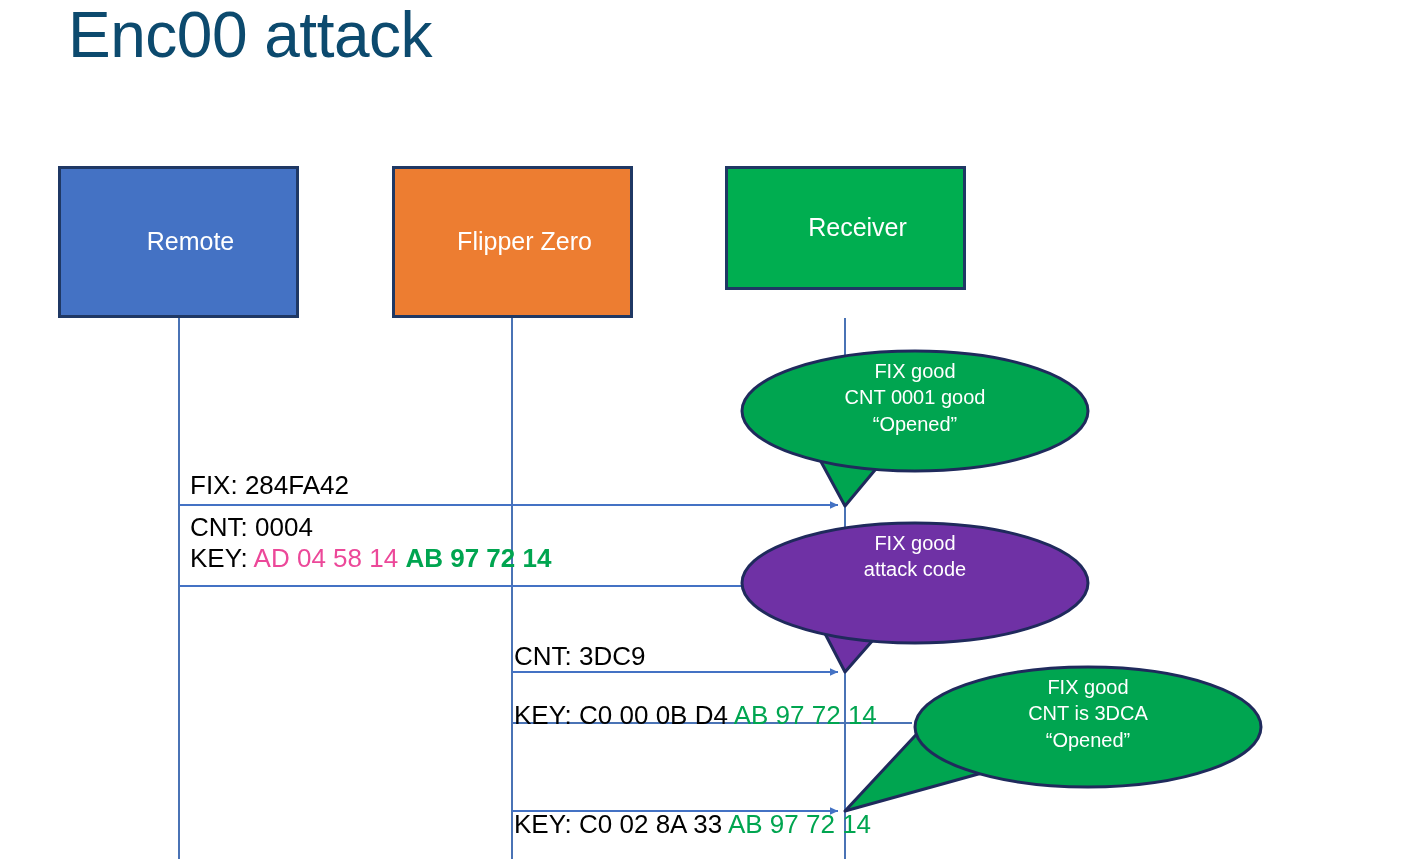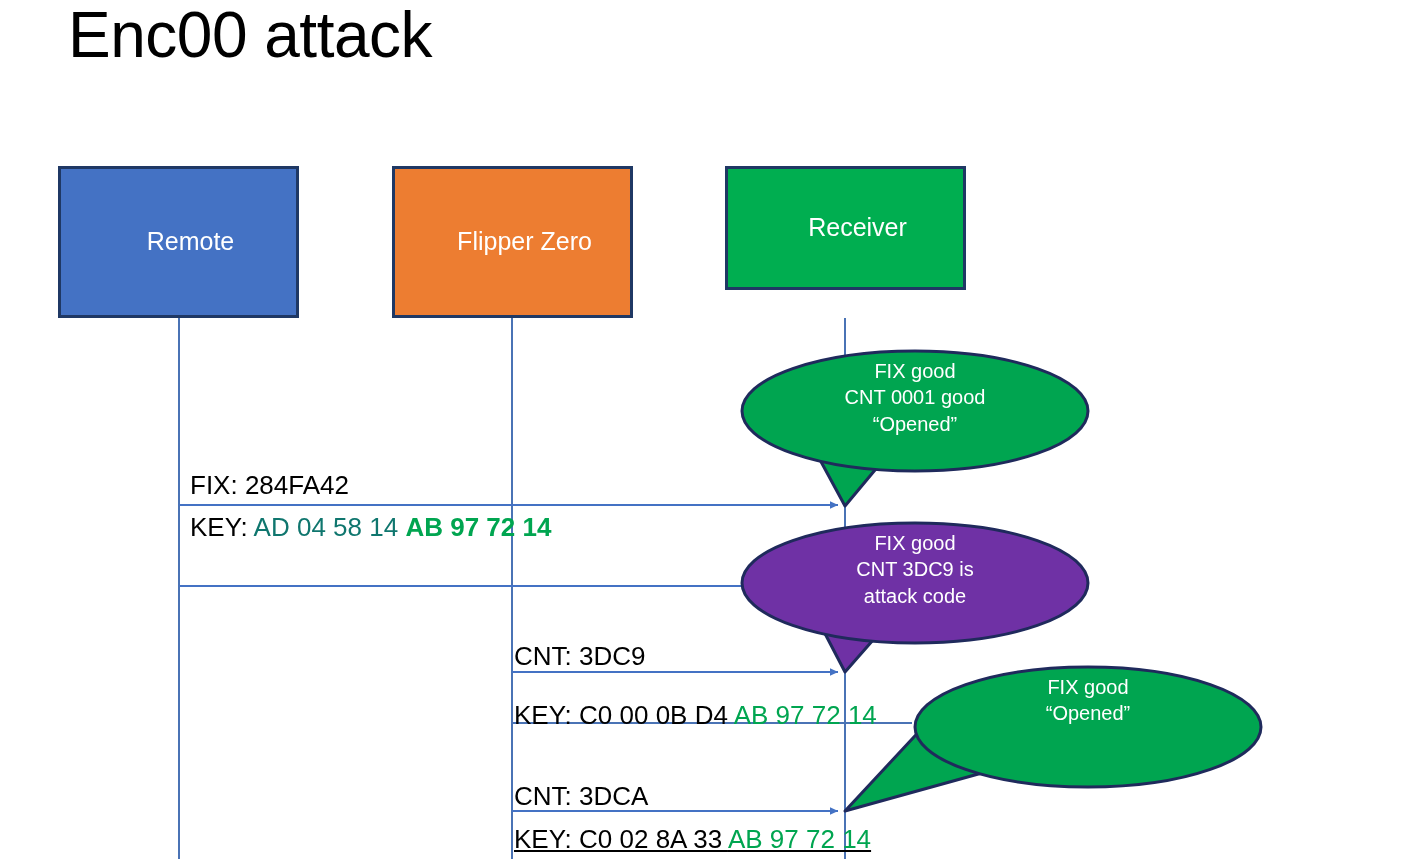--- a/index.html
+++ b/index.html
@@ -27,21 +27,21 @@
   }
 
   
   .slide-title {
     position: absolute;
     left: 68px;
     top: 2px;
     font-size: 64px;
     font-weight: 300;
     letter-spacing: -0.5px;
-    color: #000000;
+    color: #0c4a6e;
     line-height: 1.05;
     white-space: nowrap;
   }
 
   
   .actor-box {
     position: absolute;
     box-sizing: border-box;
     border: 3px solid #1F3864;
     display: flex;
@@ -59,21 +59,21 @@
   }
 
   
   .msg {
     position: absolute;
     font-size: 26px;
     color: #000000;
     line-height: 1.18;
     white-space: nowrap;
   }
-  .msg .red   { color: #0f766e; }
+  .msg .red   { color: #ec4899; }
   .msg .green { color: #00A550; }
   .msg .green-b { color: #00A550; font-weight: bold; }
 
   
   .callout-text {
     position: absolute;
     color: #ffffff;
     font-size: 20px;
     line-height: 1.32;
     text-align: center;
@@ -131,52 +131,52 @@
   <div class="actor-box" style="left:725px; top:166px; width:241px; height:124px; background:#00AE50;">
     <span class="actor-label">Receiver</span>
   </div>
 
   <div class="msg" style="left:190px; top:470px;">
     <span>FIX: 284FA42</span>
   </div>
 
   <div class="msg" style="left:190px; top:512px;">
     <div>
+      <span>CNT: 0004</span>
+    </div>
+    <div>
       <span>KEY: </span><span class="red">AD 04 58 14 </span><span class="green-b">AB 97 72 14</span>
     </div>
   </div>
 
   <div class="msg" style="left:514px; top:641px;">
     <div>
       <span>CNT: 3DC9</span>
     </div>
     <div style="margin-top:28px;">
       <span>KEY: C0 00 0B D4 </span><span class="green">AB 97 72 14</span>
     </div>
   </div>
 
   <div class="msg" style="left:514px; top:781px;">
-    <div>
-      <span>CNT: 3DCA</span>
-    </div>
-    <div style="margin-top:12px;text-decoration:underline;">
+    <div style="margin-top:28px;">
       <span>KEY: C0 02 8A 33 </span><span class="green">AB 97 72 14</span>
     </div>
   </div>
 
   <div class="callout-text" style="left:742px; top:358px; width:346px;">
     <div>FIX good</div>
     <div>CNT 0001 good</div>
     <div>“Opened”</div>
   </div>
 
   <div class="callout-text" style="left:742px; top:530px; width:346px;">
     <div>FIX good</div>
-    <div>CNT 3DC9 is</div>
     <div>attack code</div>
   </div>
 
   <div class="callout-text" style="left:915px; top:674px; width:346px;">
     <div>FIX good</div>
+    <div>CNT is 3DCA</div>
     <div>“Opened”</div>
   </div>
 
 </div>
 
 </body></html>

